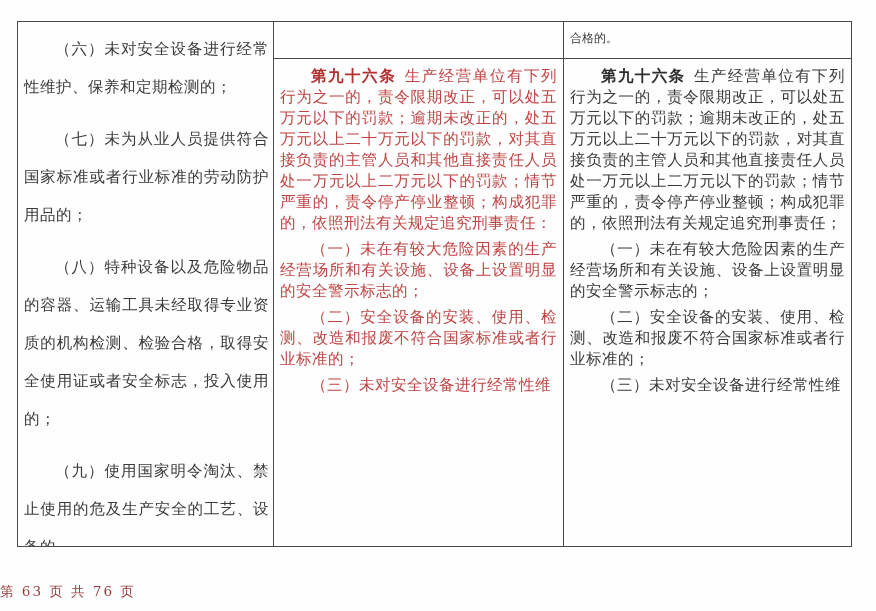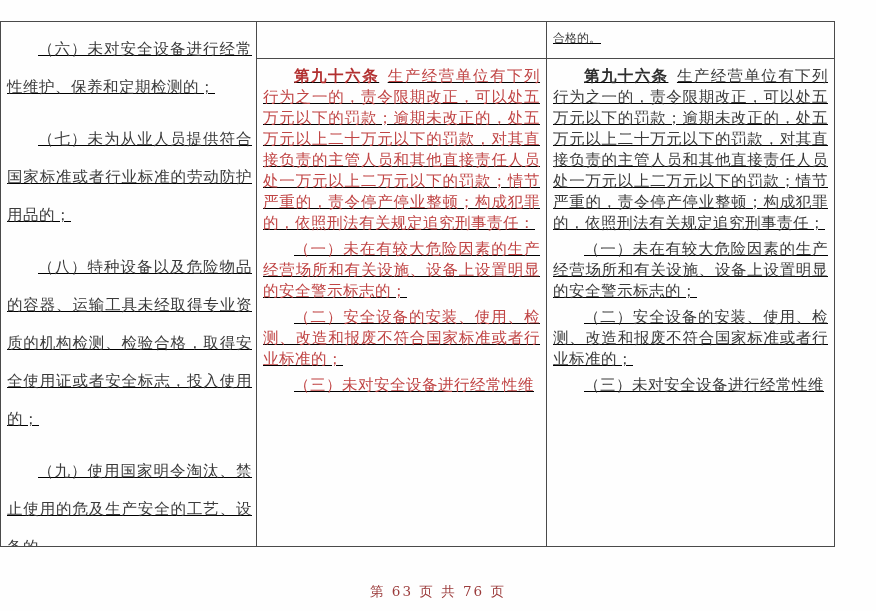--- a/index.html
+++ b/index.html
@@ -12,26 +12,25 @@
     font-family: "DejaVu Serif", "Liberation Serif", serif;
   }
   .page {
     position: relative;
     width: 876px;
     height: 611px;
     background: #fefefe;
   }
   table.law-table {
     position: absolute;
-    left: 0;
+    left: 17px;
     top: 21px;
     width: 834px;
     border-collapse: collapse;
     table-layout: fixed;
-    text-decoration: underline;
   }
   table.law-table td {
     border: 1px solid #4a4a4a;
     vertical-align: top;
     padding: 0;
   }
   .clip {
     overflow: hidden;
   }
   .clip-left   { height: 516px; padding: 8px 4px 0 6px; }
@@ -69,21 +68,20 @@
     margin-right: 0.55em;
   }
   .col-mid .article-label { color: #b23030; }
   .col-right .article-label { color: #2e2e2e; }
 
   .footer {
     position: absolute;
     left: 0;
     top: 583px;
     width: 876px;
-    text-align: center;
     font-size: 13.5px;
     letter-spacing: 2px;
     color: #9b3b3b;
   }
 </style>
 </head>
 <body>
 
 <div class="page">
 

